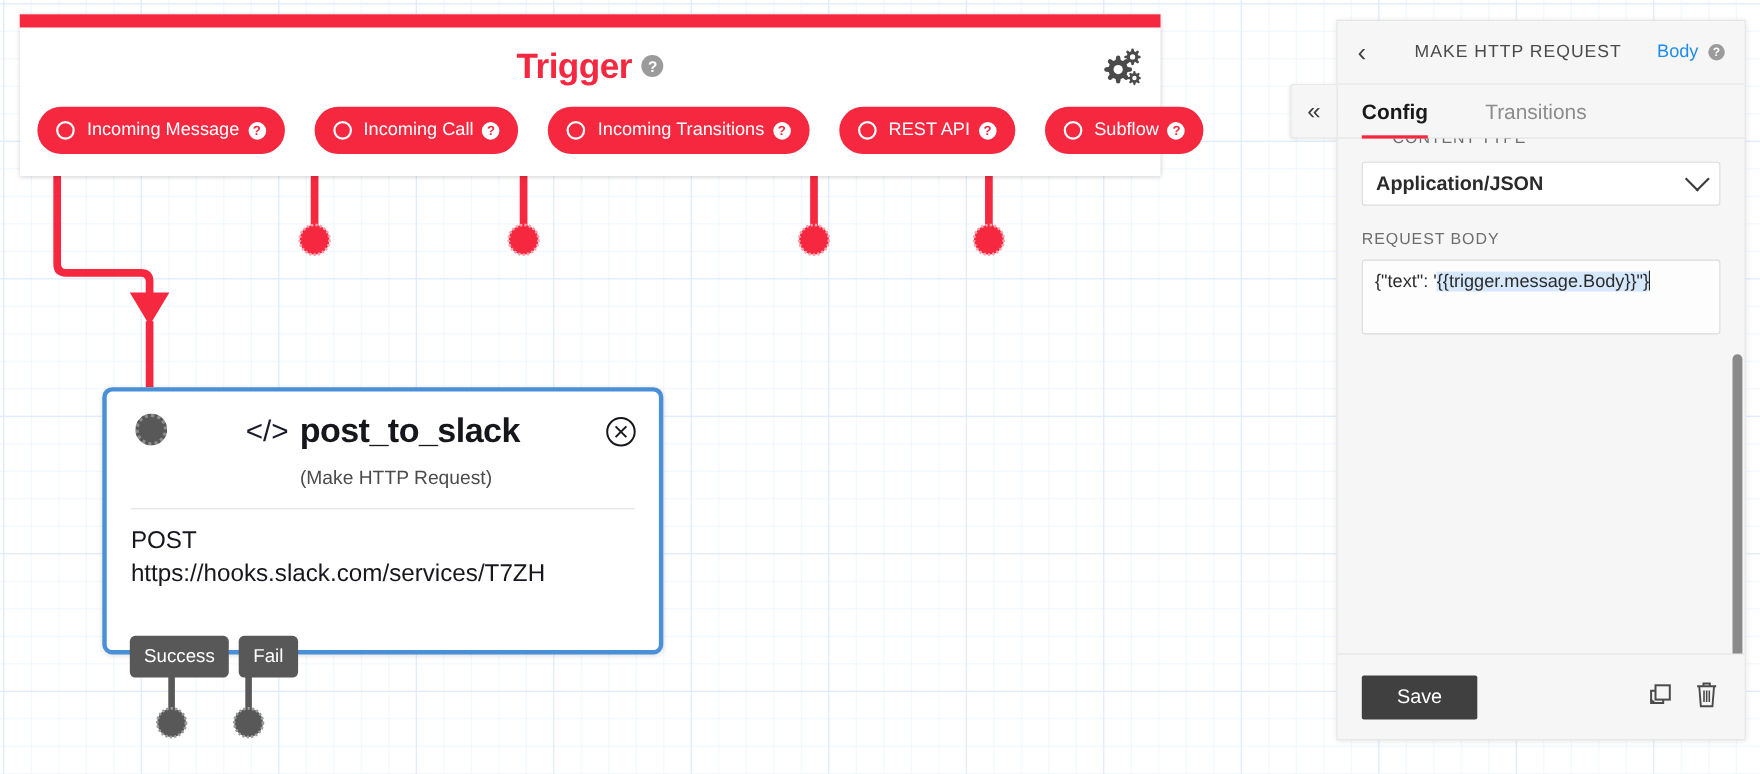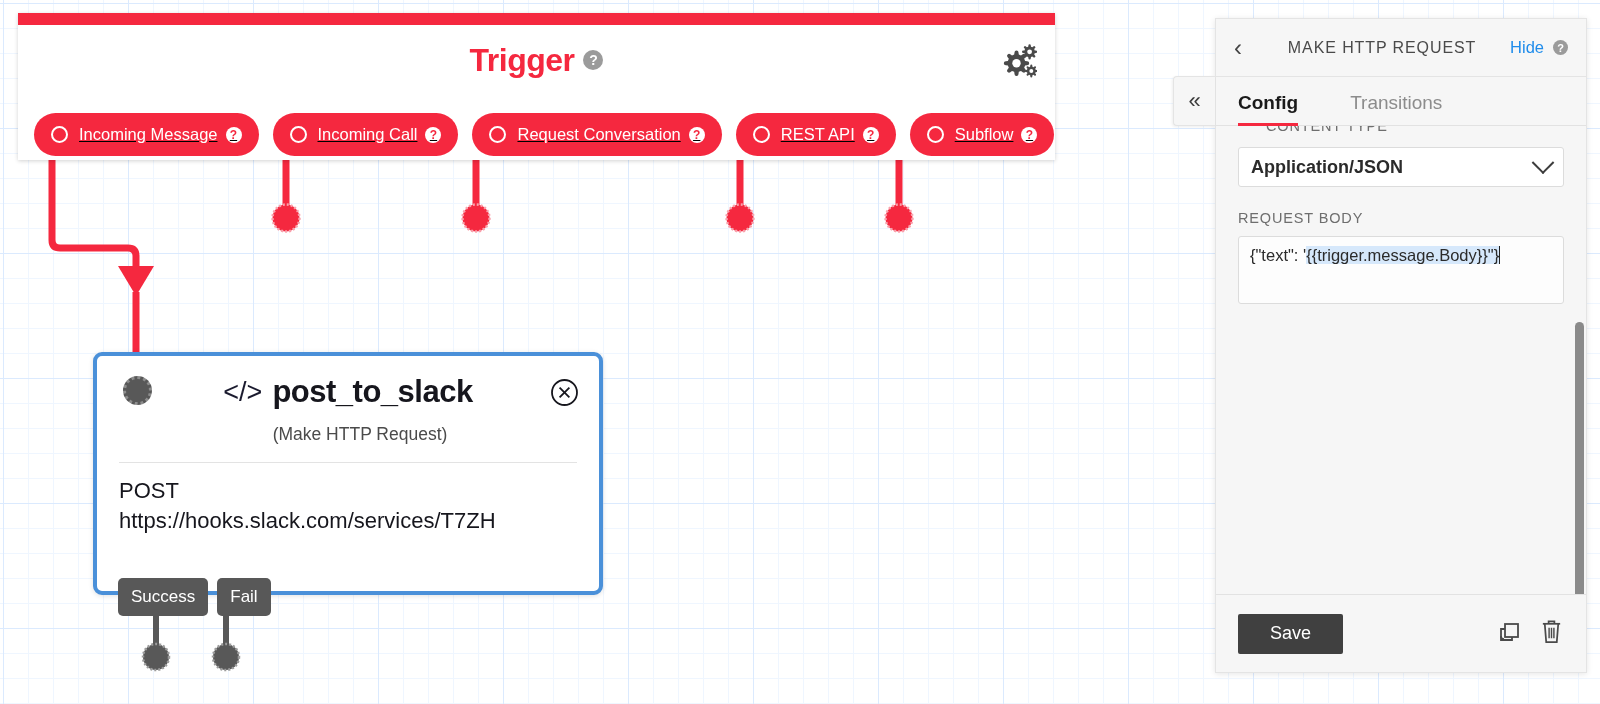--- a/index.html
+++ b/index.html
@@ -59,24 +59,23 @@
     vertical-align: middle;
     flex: 0 0 auto;
   }
   .gear-icon {
     position: absolute;
     right: 18px; top: 18px;
     width: 40px; height: 36px;
   }
   .trigger-pills {
     position: absolute;
-    left: 16px; top: 88px;
-    display: flex;
-    gap: 14px;
-    text-decoration: underline;
+    left: 16px; top: 72px;
+    display: flex;
+    gap: 27px;
   }
   .pill {
     height: 43px;
     background: #f5283f;
     border-radius: 22px;
     display: flex;
     align-items: center;
     padding: 0 17px;
     color: #ffffff;
     font-size: 16.5px;
@@ -426,21 +425,21 @@
         <span>Incoming Message</span>
         <span class="help-badge">?</span>
       </div>
       <div class="pill">
         <span class="pill-ring"></span>
         <span>Incoming Call</span>
         <span class="help-badge">?</span>
       </div>
       <div class="pill">
         <span class="pill-ring"></span>
-        <span>Request Conversation</span>
+        <span>Incoming Transitions</span>
         <span class="help-badge">?</span>
       </div>
       <div class="pill">
         <span class="pill-ring"></span>
         <span>REST API</span>
         <span class="help-badge">?</span>
       </div>
       <div class="pill">
         <span class="pill-ring"></span>
         <span>Subflow</span>
@@ -473,21 +472,21 @@
       <div class="port-label">Fail</div>
     </div>
   </div>
 
   <div class="collapse-tab">«</div>
 
   <div class="side-panel">
     <div class="sp-header">
       <span class="sp-back">‹</span>
       <span class="sp-title">MAKE HTTP REQUEST</span>
-      <span class="sp-hide">Hide</span>
+      <span class="sp-hide">Body</span>
       <span class="help-badge">?</span>
     </div>
 
     <div class="sp-tabs">
       <div class="sp-tab active">Config</div>
       <div class="sp-tab">Transitions</div>
     </div>
 
     <div class="sp-scroll">
       <div class="field-label clipped-label">CONTENT TYPE</div>

